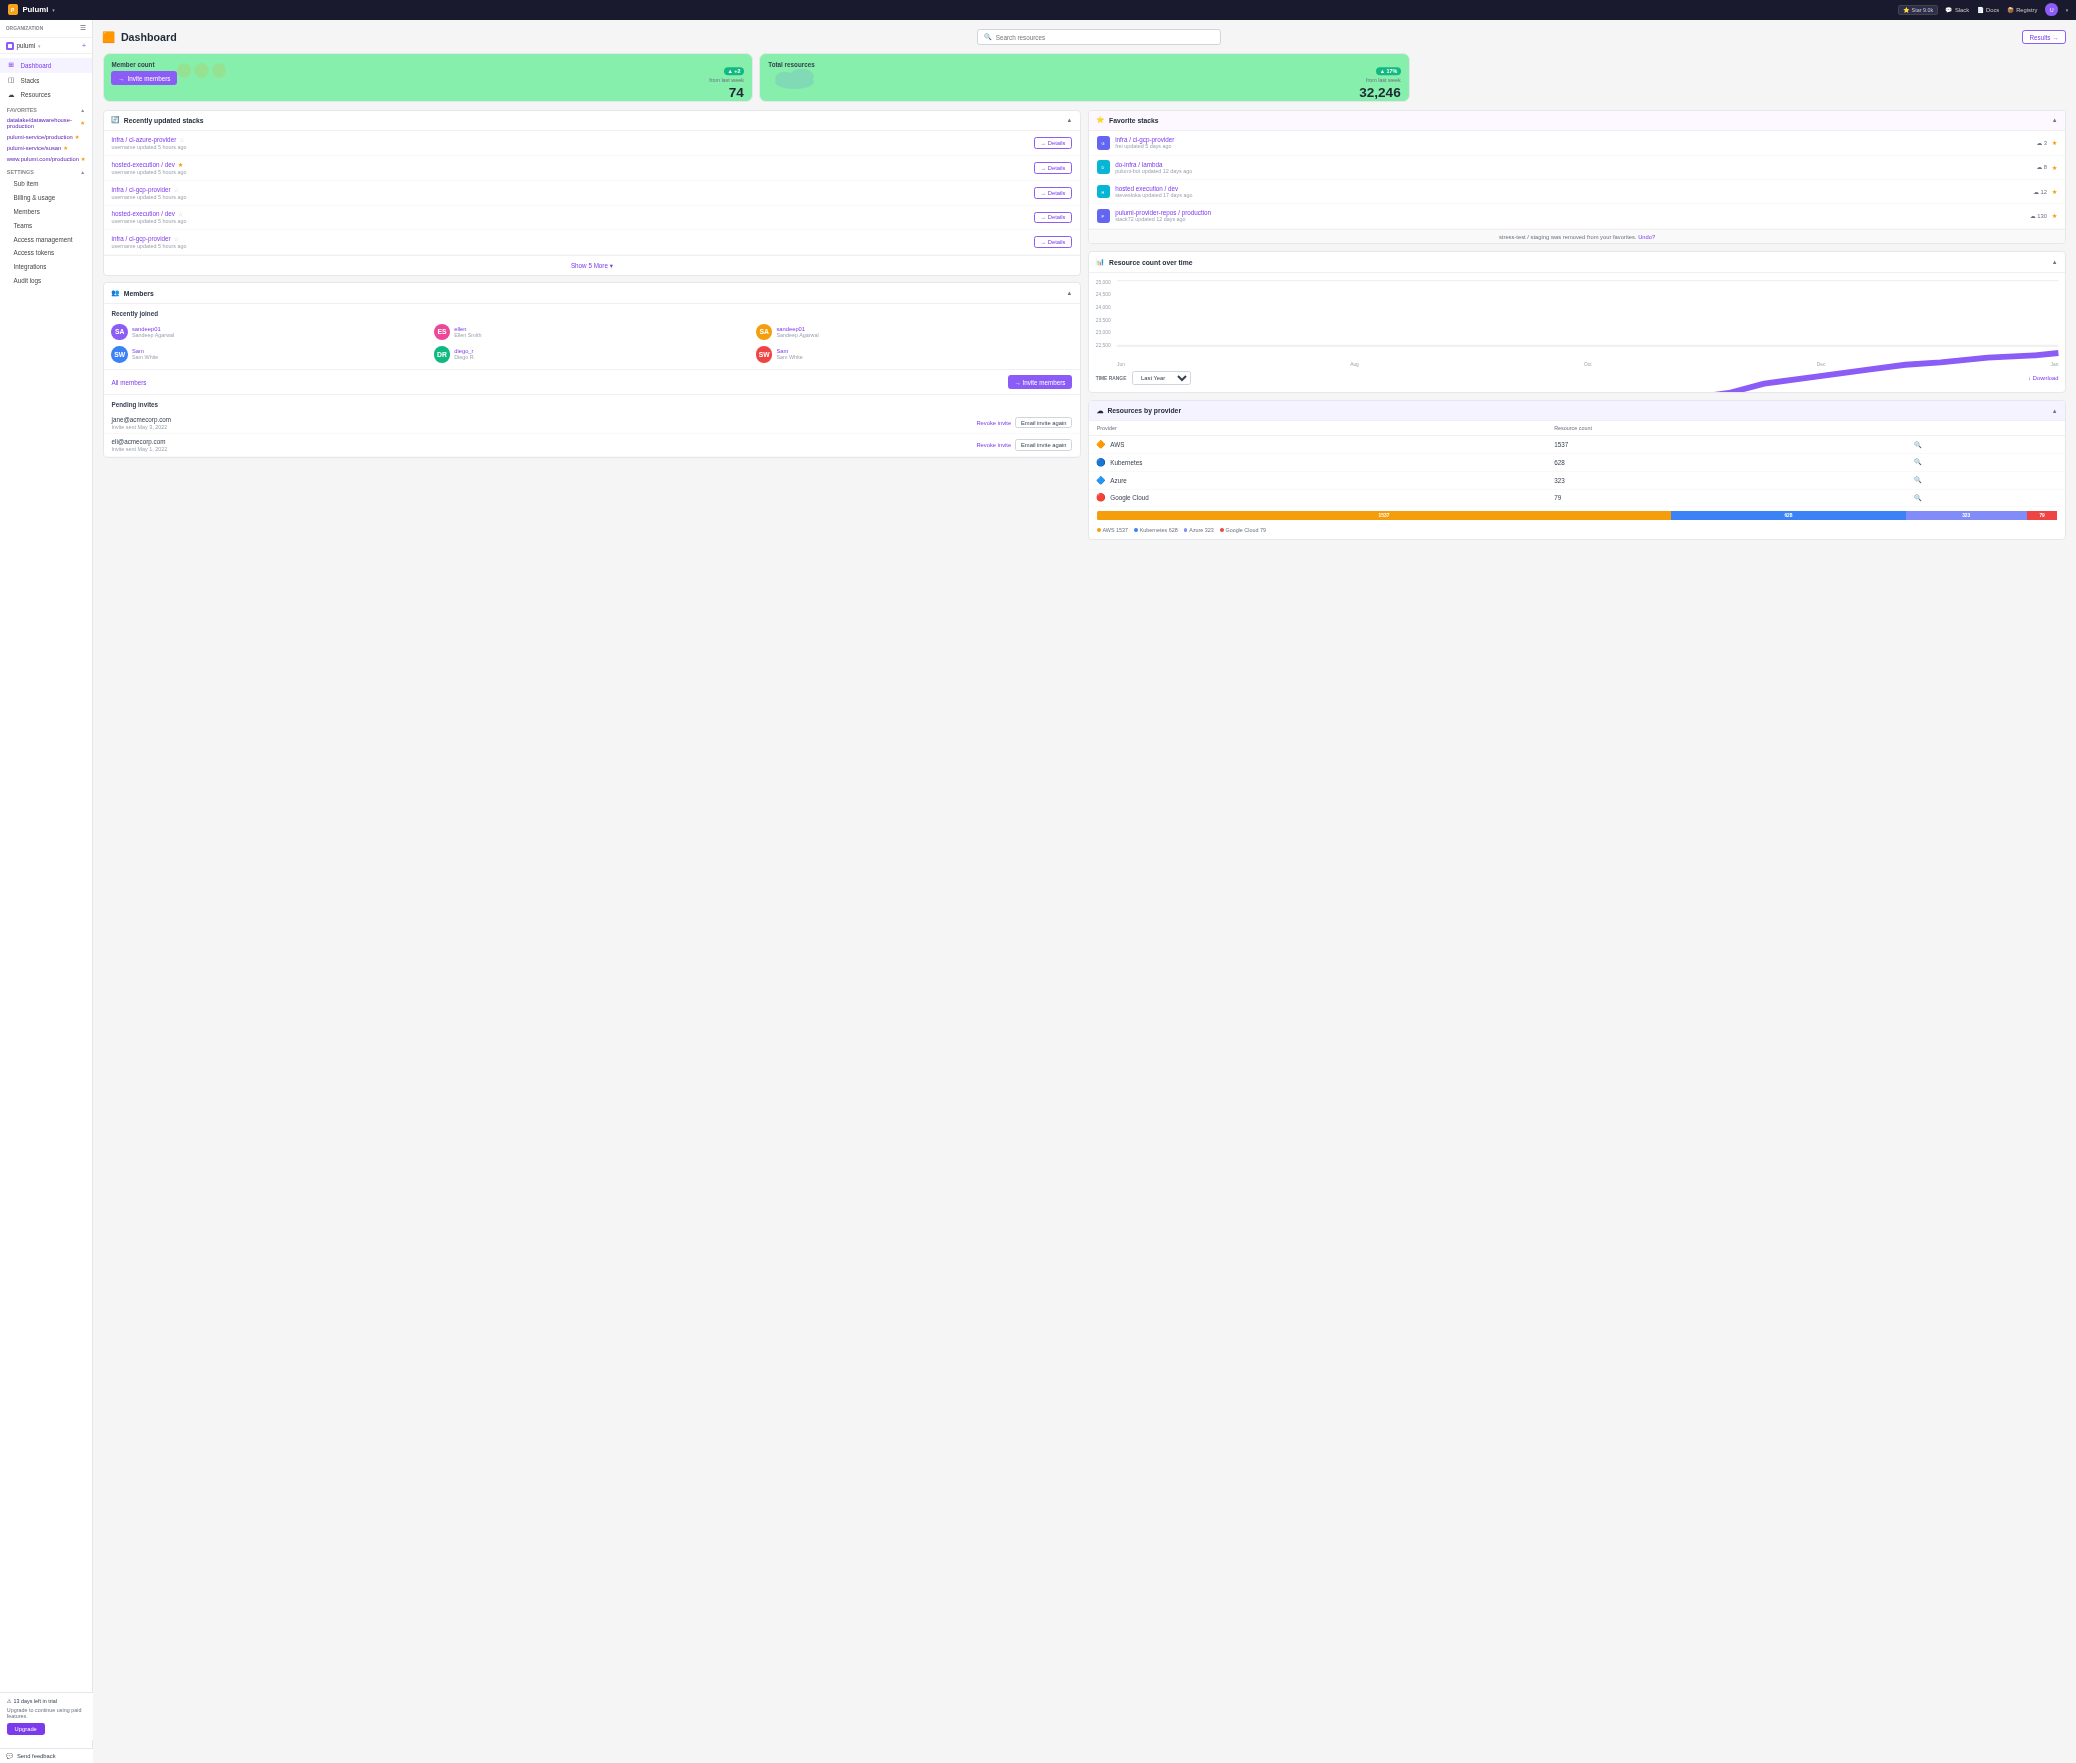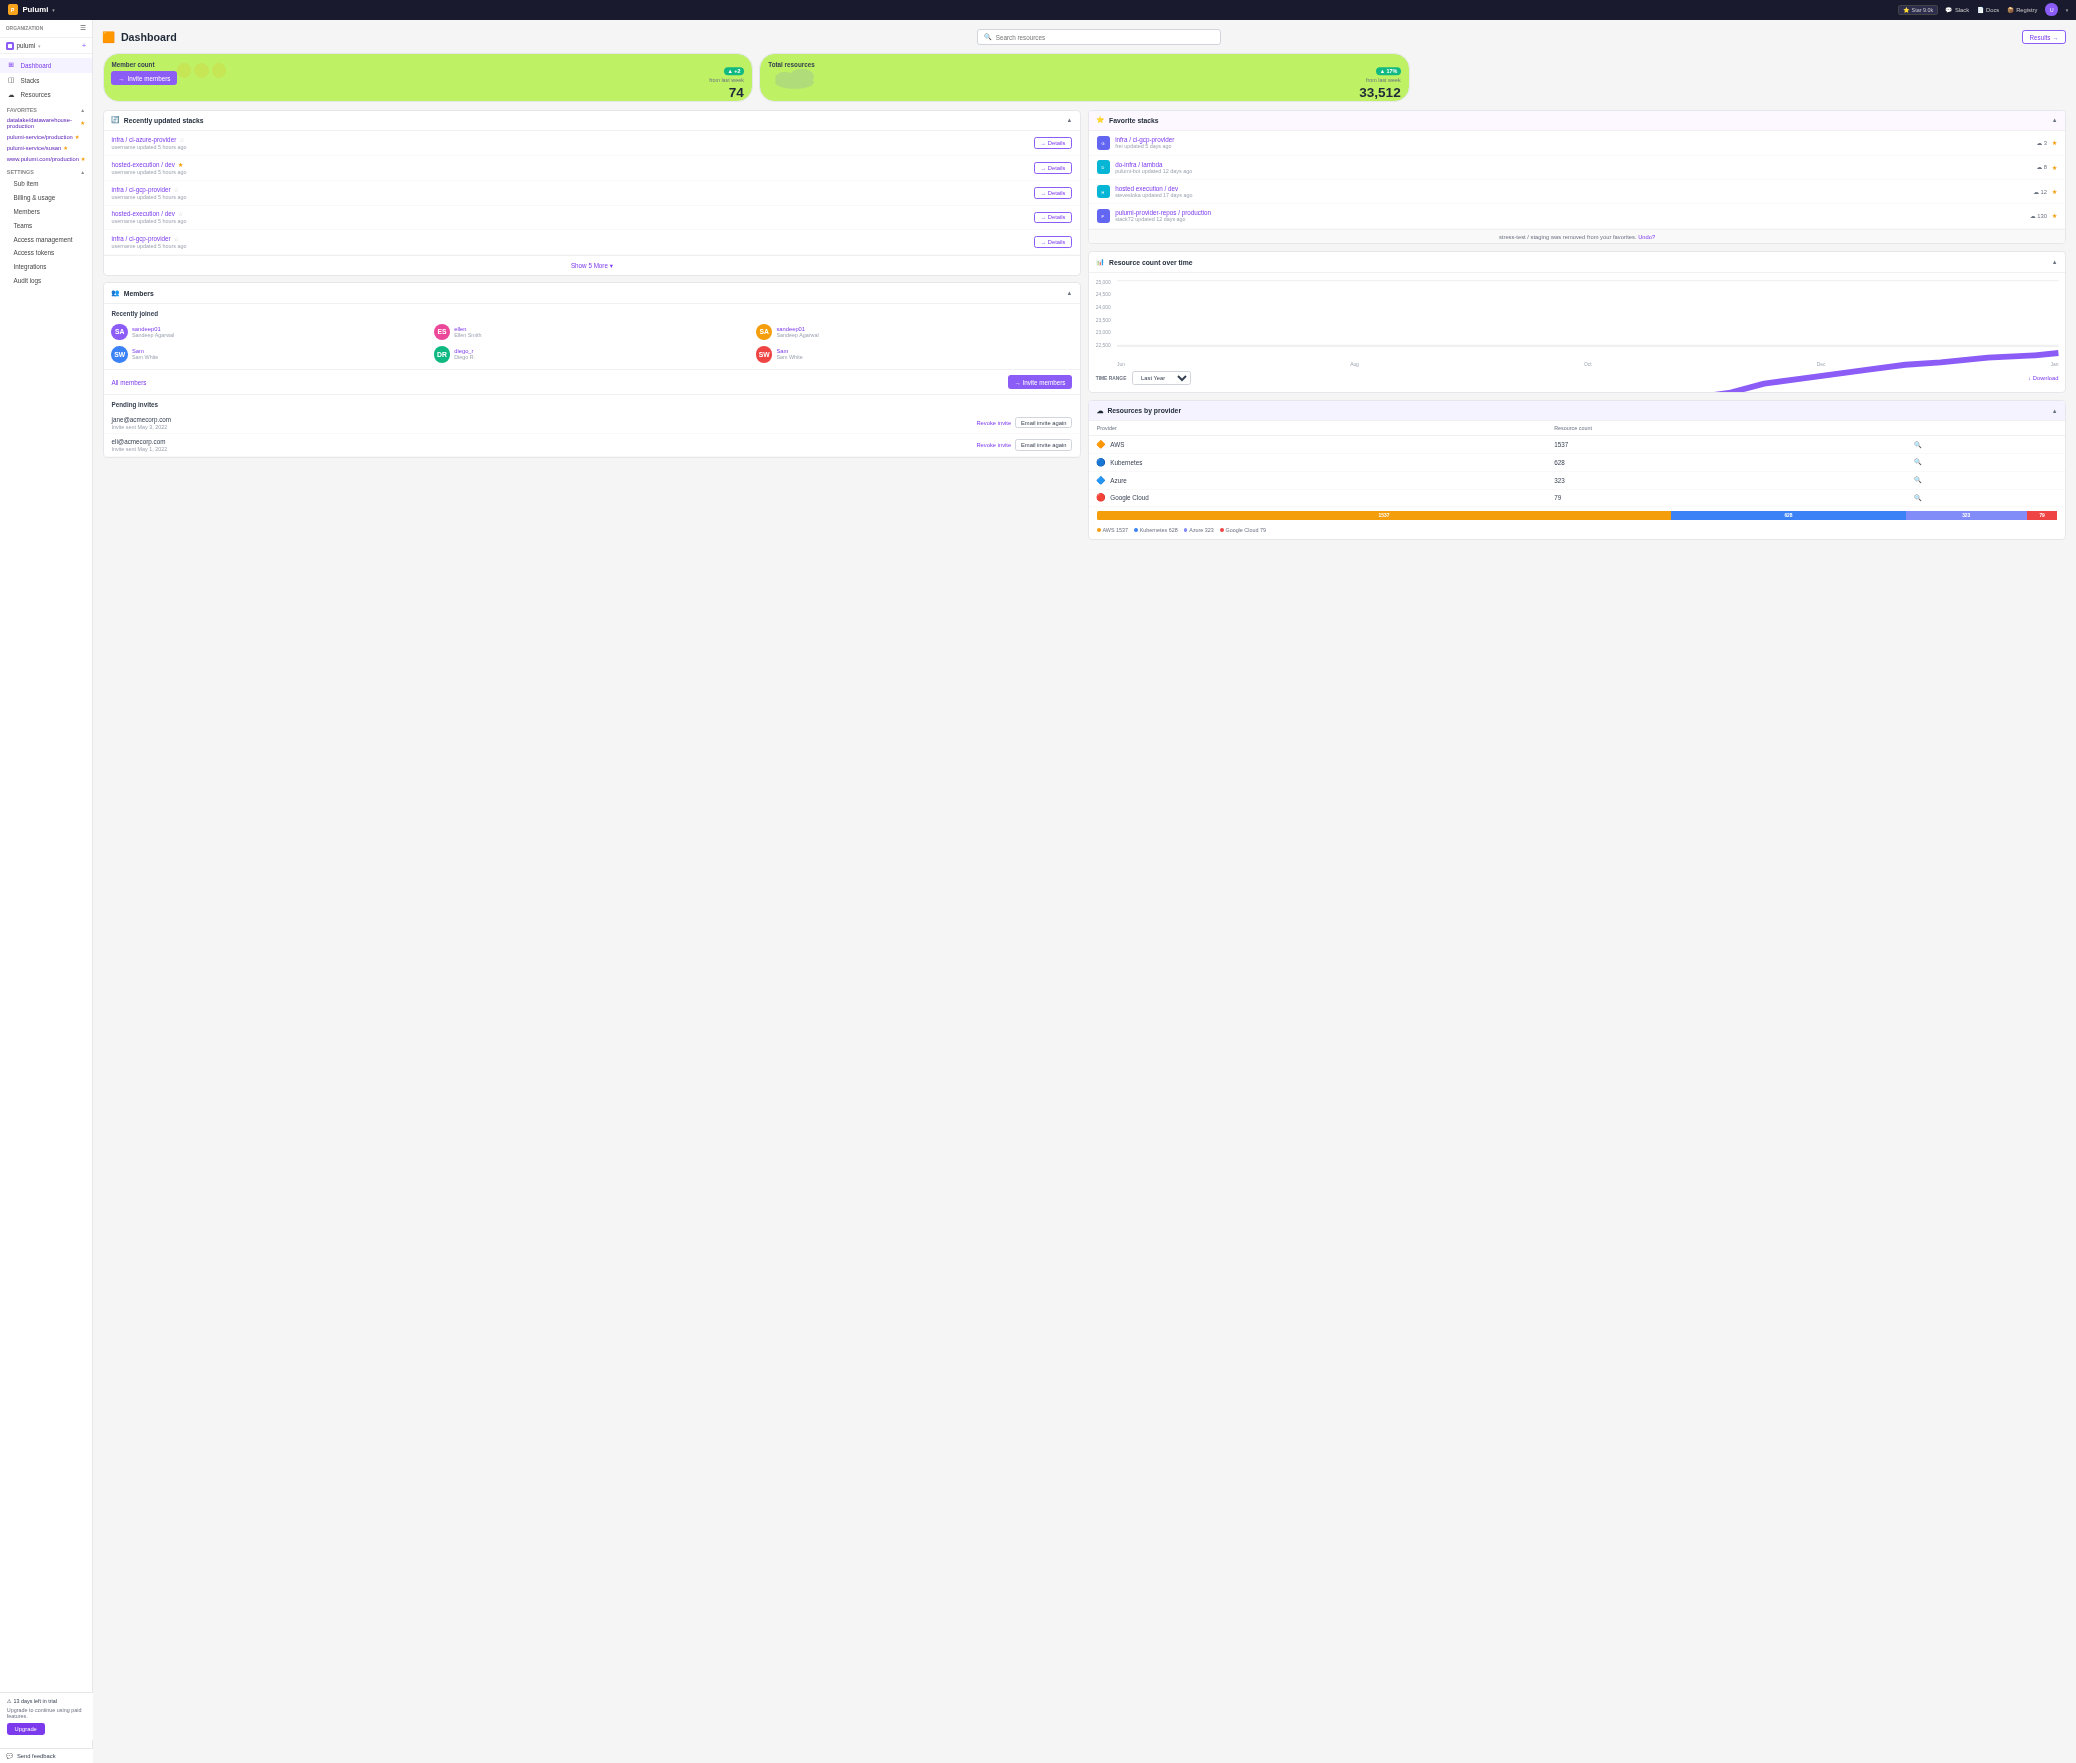--- a/index.html
+++ b/index.html
@@ -72,21 +72,21 @@
     
     .dash-header { display: flex; align-items: center; justify-content: space-between; margin-bottom: 7.8px; }
     .dash-title { font-size: 10.7px; font-weight: 700; color: #1f2937; display: flex; align-items: center; gap: 4.9px; }
     .dash-title-icon { font-size: 10.7px; }
     .search-bar { display: flex; align-items: center; gap: 3.9px; background: #fff; border: 0.5px solid #d1d5db; border-radius: 2.9px; padding: 2.9px 5.8px; flex: 1; max-width: 244px; margin: 0 7.8px; }
     .search-bar input { border: none; outline: none; font-size: 6.3px; color: #666; width: 100%; background: transparent; }
     .results-btn { background: #fff; border: 0.5px solid #8b5cf6; color: #7c3aed; padding: 2.9px 6.8px; border-radius: 2.9px; font-size: 6.3px; cursor: pointer; white-space: nowrap; }
 
     
     .stat-cards { display: grid; grid-template-columns: 1fr 1fr 1fr; gap: 6.8px; margin-bottom: 7.8px; }
-    .stat-card { background: #bef264; border: 0.5px solid #e5e7eb; border-radius: 16px; padding: 6.8px 7.8px; position: relative; overflow: hidden; min-height: 49px; }
+    .stat-card { background: #86efac; border: 0.5px solid #e5e7eb; border-radius: 7px; padding: 6.8px 7.8px; position: relative; overflow: hidden; min-height: 49px; }
     .stat-card-title { font-size: 6.3px; font-weight: 600; color: #374151; margin-bottom: 3.9px; }
     .stat-card-value { font-size: 13.6px; font-weight: 700; color: #1f2937; text-align: right; }
     .stat-card-sub { font-size: 5.4px; color: #6b7280; text-align: right; margin-bottom: 1.9px; }
     .stat-badge { display: inline-flex; align-items: center; gap: 1.5px; background: #10b981; color: #fff; border-radius: 4.9px; padding: 1px 3.4px; font-size: 5.4px; font-weight: 600; }
     .invite-btn { background: #8b5cf6; color: #fff; border: none; border-radius: 2.9px; padding: 3.4px 6.8px; font-size: 6.3px; cursor: pointer; display: flex; align-items: center; gap: 2.9px; }
 
     
     .two-col { display: grid; grid-template-columns: 1fr 1fr; gap: 6.8px; margin-bottom: 6.8px; }
     .col-left { display: flex; flex-direction: column; gap: 6.8px; }
     .col-right { display: flex; flex-direction: column; gap: 6.8px; }
@@ -327,21 +327,21 @@
 
       <div class="stat-card">
         <div class="stat-card-title">Total resources</div>
         <div style="position:absolute;right:7.8px;top:50%;transform:translateY(-30%);">
           <div style="margin-bottom:1.9px;text-align:right;">
             <span class="stat-badge">
               ▲ <span>17%</span>
             </span>
           </div>
           <div class="stat-card-sub">from last week</div>
-          <div class="stat-card-value">33,512</div>
+          <div class="stat-card-value">32,246</div>
         </div>
 
         <div style="position:absolute;left:9.7px;top:9.7px;opacity:0.15;">
           <svg width="49" height="29" viewBox="0 0 100 60">
             <ellipse cx="50" cy="40" rx="40" ry="14" fill="#6366f1"></ellipse>
             <ellipse cx="30" cy="32" rx="20" ry="14" fill="#6366f1"></ellipse>
             <ellipse cx="65" cy="28" rx="25" ry="16" fill="#6366f1"></ellipse>
           </svg>
         </div>
       </div>

